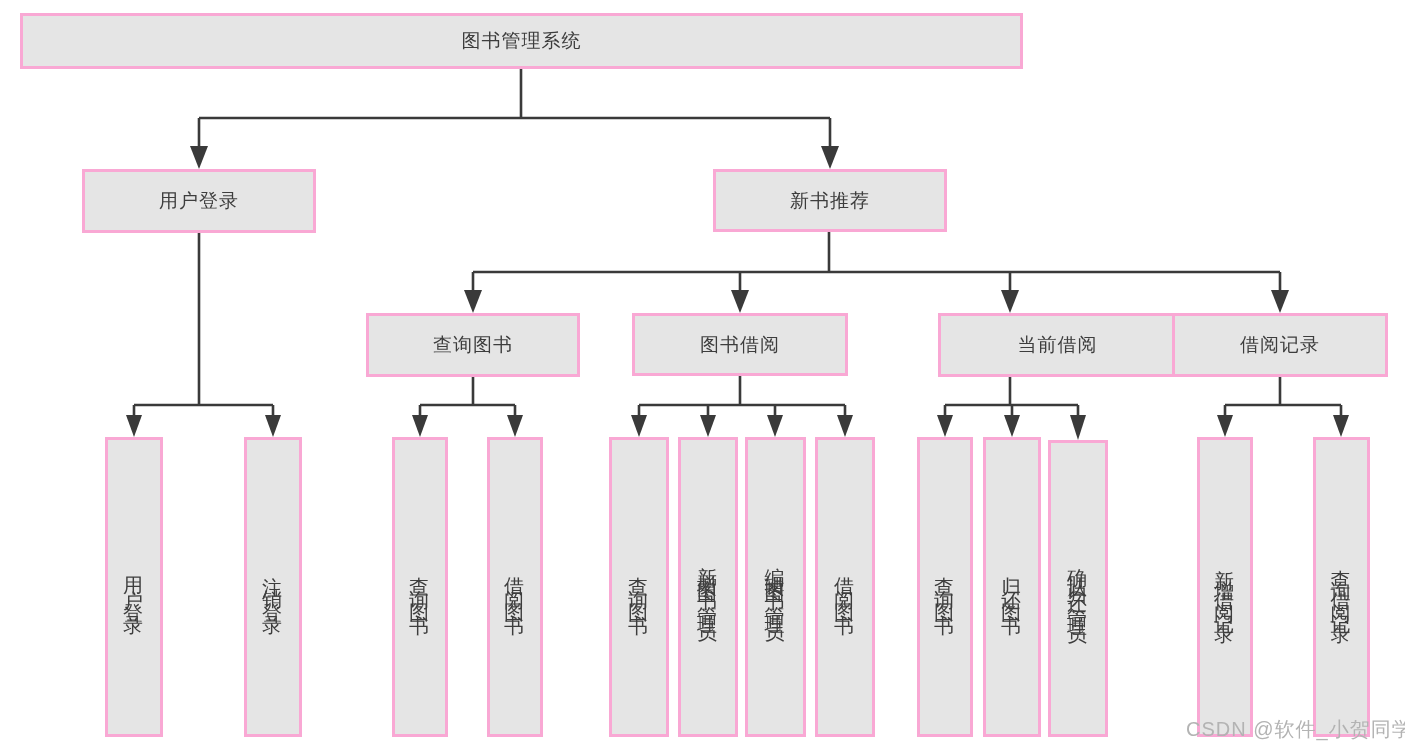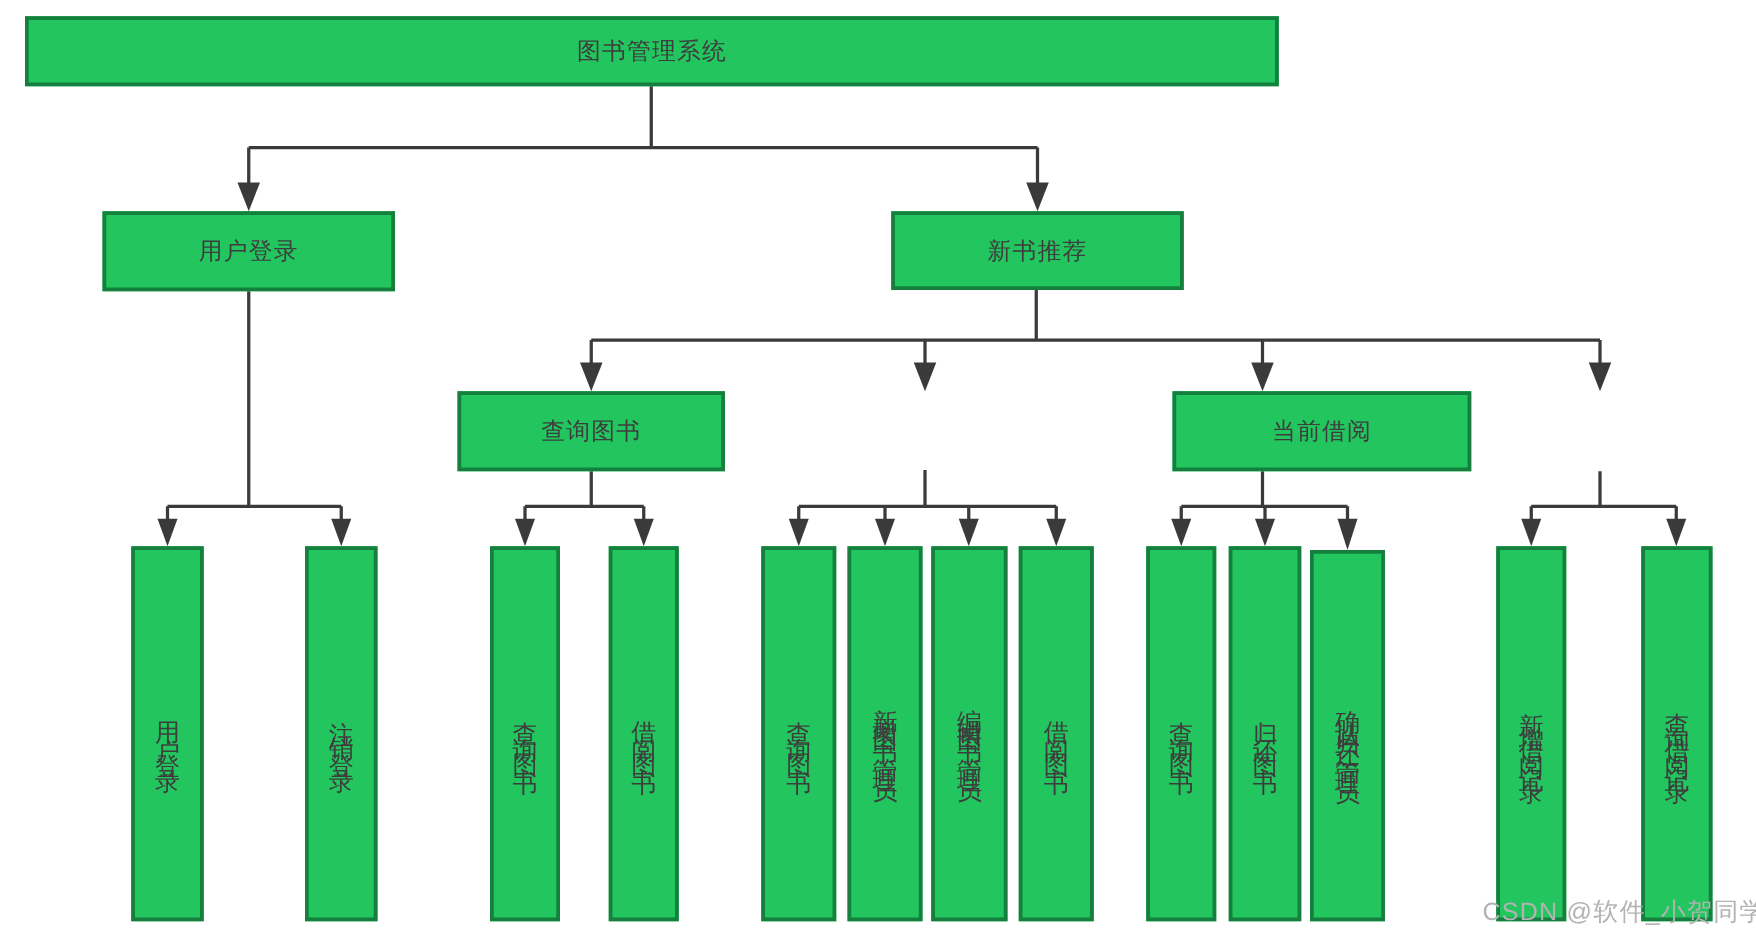--- a/index.html
+++ b/index.html
@@ -18,22 +18,22 @@
   #connectors {
     position: absolute;
     left: 0;
     top: 0;
     width: 1405px;
     height: 747px;
   }
   .box {
     position: absolute;
     box-sizing: border-box;
-    border: 3px solid #15803d;
-    background: #22c55e;
+    border: 3px solid #f9a8d4;
+    background: #e5e5e5;
     display: flex;
     align-items: center;
     justify-content: center;
     color: #3d3d3d;
     font-size: 19px;
     letter-spacing: 1px;
     text-align: center;
     z-index: 2;
   }
   .v {
@@ -91,21 +91,23 @@
     <polygon class="arrow" points="1217,415 1233,415 1225,437"></polygon>
     <polygon class="arrow" points="1333,415 1349,415 1341,437"></polygon>
   </svg>
 
   <div class="box" style="left:20px;top:13px;width:1003px;height:56px">图书管理系统</div>
 
   <div class="box" style="left:82px;top:169px;width:234px;height:64px">用户登录</div>
   <div class="box" style="left:713px;top:169px;width:234px;height:63px">新书推荐</div>
 
   <div class="box" style="left:366px;top:313px;width:214px;height:64px">查询图书</div>
+  <div class="box" style="left:632px;top:313px;width:216px;height:63px">图书借阅</div>
   <div class="box" style="left:938px;top:313px;width:239px;height:64px">当前借阅</div>
+  <div class="box" style="left:1172px;top:313px;width:216px;height:64px">借阅记录</div>
 
   <div class="box v v4" style="left:105px;top:437px;width:58px;height:300px">用户登录</div>
   <div class="box v v4" style="left:244px;top:437px;width:58px;height:300px">注销登录</div>
 
   <div class="box v v4" style="left:392px;top:437px;width:56px;height:300px">查询图书</div>
   <div class="box v v4" style="left:487px;top:437px;width:56px;height:300px">借阅图书</div>
 
   <div class="box v v4" style="left:609px;top:437px;width:60px;height:300px">查询图书</div>
   <div class="box v v9" style="left:678px;top:437px;width:60px;height:300px">新增图书（管理员）</div>
   <div class="box v v9" style="left:745px;top:437px;width:61px;height:300px">编辑图书（管理员）</div>

